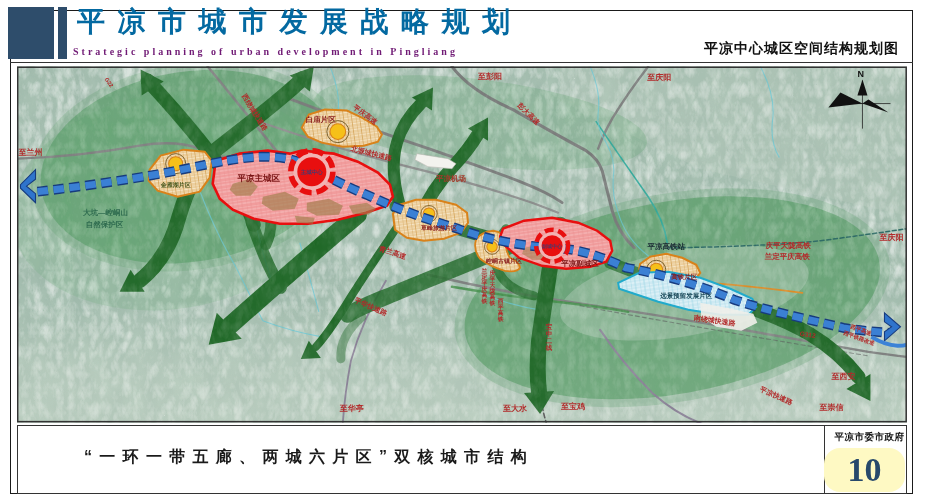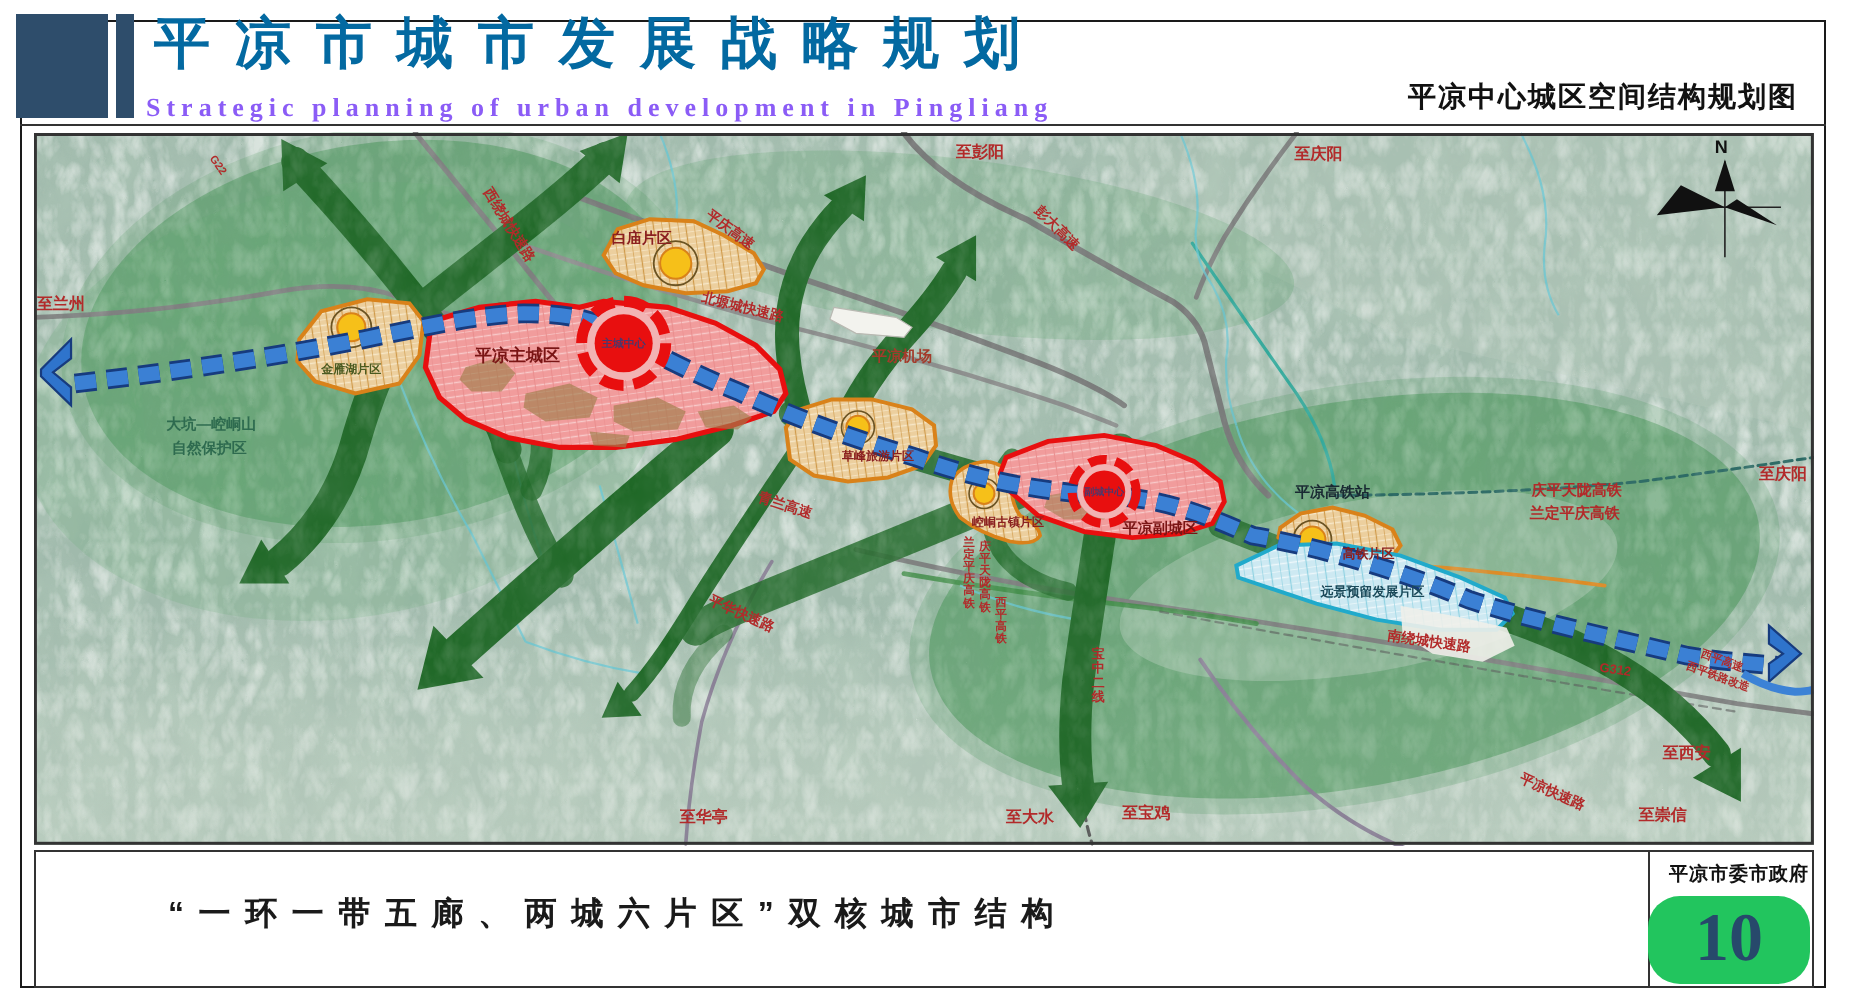--- a/index.html
+++ b/index.html
@@ -10,21 +10,21 @@
 <body>
 
 <div class="abs" style="left:10px;top:10px;width:901px;height:482px;border:1.6px solid #1a1a1a;"></div>
 
 <div class="abs" style="left:8px;top:7px;width:46px;height:52px;background:#2e4d6b;"></div>
 
 <div class="abs" style="left:58px;top:7px;width:9px;height:52px;background:#2e4d6b;"></div>
 
 <div class="abs" style="left:77px;top:3px;width:560px;font-family:Liberation Sans, sans-serif;font-weight:bold;font-size:28px;letter-spacing:12.5px;color:#0369a1;white-space:nowrap;">平凉市城市发展战略规划</div>
 
-<div class="abs" style="left:73px;top:46px;width:560px;font-family:'Liberation Serif',serif;font-weight:bold;font-size:13px;letter-spacing:3px;color:#8b5cf6;white-space:nowrap;">Strategic planning of urban development in Pingliang</div>
+<div class="abs" style="left:73px;top:46px;width:560px;font-family:'Liberation Serif',serif;font-weight:bold;font-size:10px;letter-spacing:3px;color:#701a75;white-space:nowrap;">Strategic planning of urban development in Pingliang</div>
 
 <div class="abs" style="left:599px;top:40px;width:300px;text-align:right;font-weight:bold;font-size:14px;color:#111;letter-spacing:1px;">平凉中心城区空间结构规划图</div>
 
 <div class="abs" style="left:10px;top:61.5px;width:903px;height:1.6px;background:#333;"></div>
 
 <div class="abs" style="left:17px;top:65.5px;width:890px;height:357px;">
 <svg width="890" height="357" viewBox="17.5 66 889 355.5" xmlns="http://www.w3.org/2000/svg">
 <defs>
 <filter id="grain" x="0%" y="0%" width="100%" height="100%">
  <feTurbulence type="turbulence" baseFrequency="0.09 0.05" numOctaves="3" seed="5"></feTurbulence>
@@ -319,13 +319,13 @@
 </div>
 
 <div class="abs" style="left:17px;top:424.5px;width:888px;height:67.5px;border:1.2px solid #333;background:#fff;"></div>
 
 <div class="abs" style="left:84px;top:447px;font-weight:bold;font-size:16px;color:#1a1a1a;letter-spacing:7.3px;">“一环一带五廊、两城六片区”双核城市结构</div>
 
 <div class="abs" style="left:824px;top:424.5px;width:81px;height:67.5px;border:1.2px solid #333;background:#fff;"></div>
 
 <div class="abs" style="left:824px;top:430.5px;width:91px;text-align:center;font-family:'Liberation Serif',serif;font-weight:bold;font-size:9.5px;color:#111;letter-spacing:0.5px;">平凉市委市政府</div>
 
-<div class="abs" style="left:824px;top:447.5px;width:81px;height:44.5px;background:#22c55e;text-align:center;font-family:'Liberation Serif',serif;font-weight:bold;font-size:34px;color:#27496b;line-height:44px;border-radius:16px;">10</div>
+<div class="abs" style="left:824px;top:447.5px;width:81px;height:44.5px;background:#fef9c3;text-align:center;font-family:'Liberation Serif',serif;font-weight:bold;font-size:34px;color:#27496b;line-height:44px;border-radius:16px;">10</div>
 
 </body></html>

